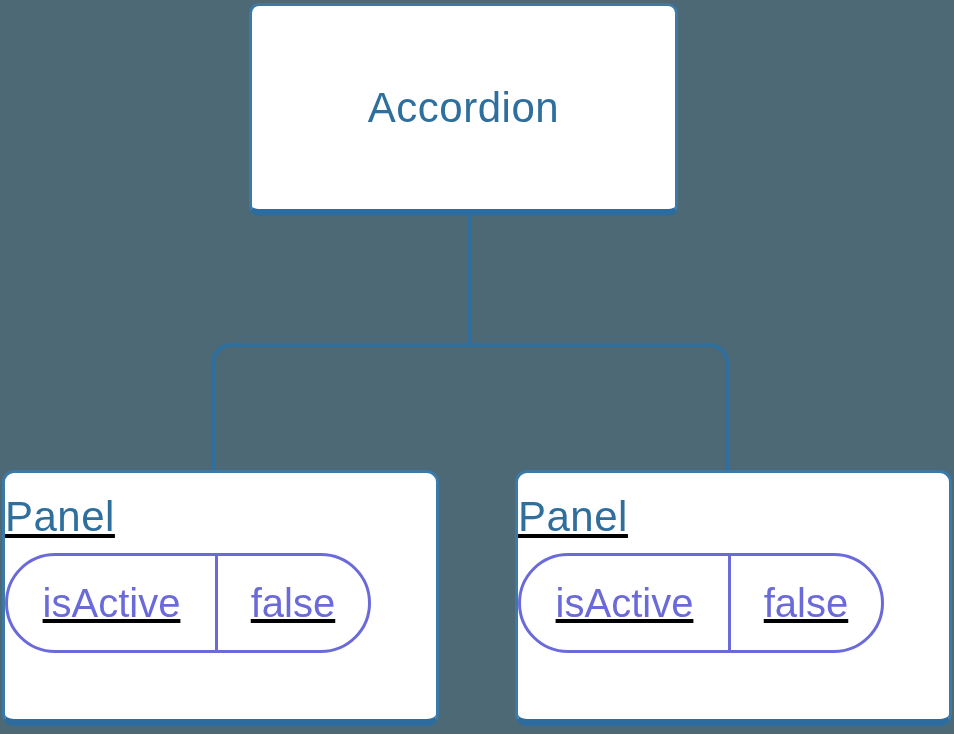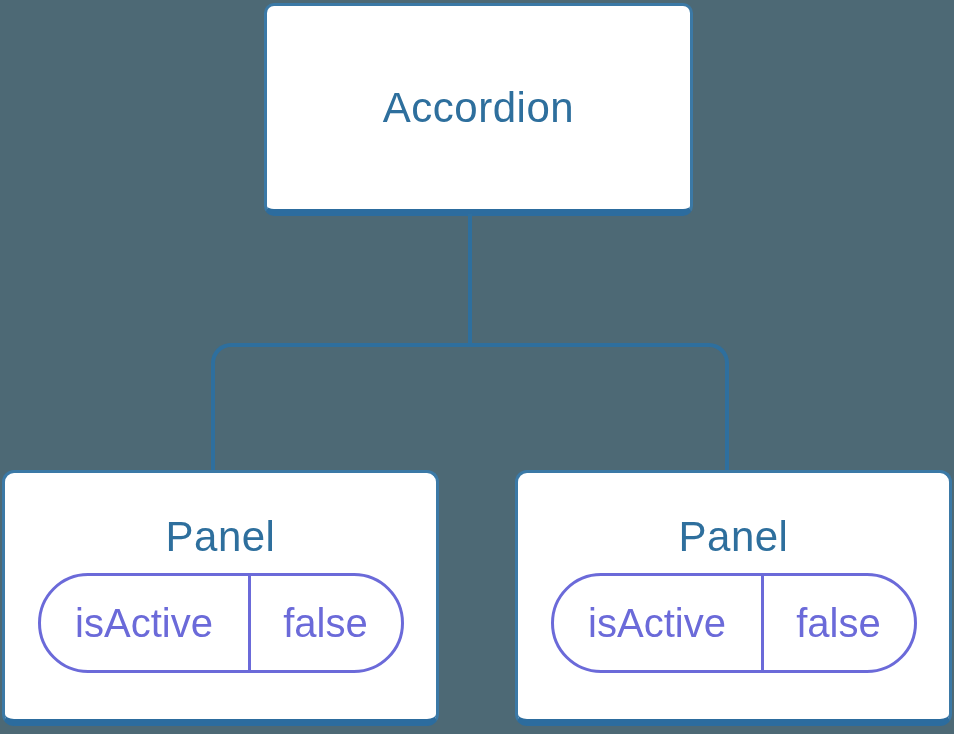--- a/index.html
+++ b/index.html
@@ -24,21 +24,21 @@
     overflow:hidden;
   }
   .card{
     position:absolute;
     box-sizing:border-box;
     background:var(--card-fill);
     border:3px solid var(--card-border);
     border-bottom:7px solid var(--card-border-bottom);
   }
   .node-root{
-    left:264px; top:3px;
+    left:249px; top:3px;
     width:429px; height:213px;
     border-radius:10px;
     display:flex;
     align-items:center;
     justify-content:center;
   }
   .node-label{
     font-size:42px;
     font-weight:500;
     letter-spacing:0.5px;
@@ -59,22 +59,22 @@
     width:518px; height:127px;
     border:4px solid var(--connector);
     border-bottom:none;
     border-radius:20px 20px 0 0;
   }
   .panel{
     width:437px; height:256px;
     border-radius:12px;
     display:flex;
     flex-direction:column;
-    align-items:center;
-    padding-top:40px;
+    padding-top:20px;
+    text-decoration:underline;
   }
   .panel-left{ left:2px;   top:470px; }
   .panel-right{ left:515px; top:470px; }
   .state-pill{
     margin-top:12px;
     box-sizing:border-box;
     width:366px; height:100px;
     border:3px solid var(--state-accent);
     border-radius:52px;
     display:flex;

